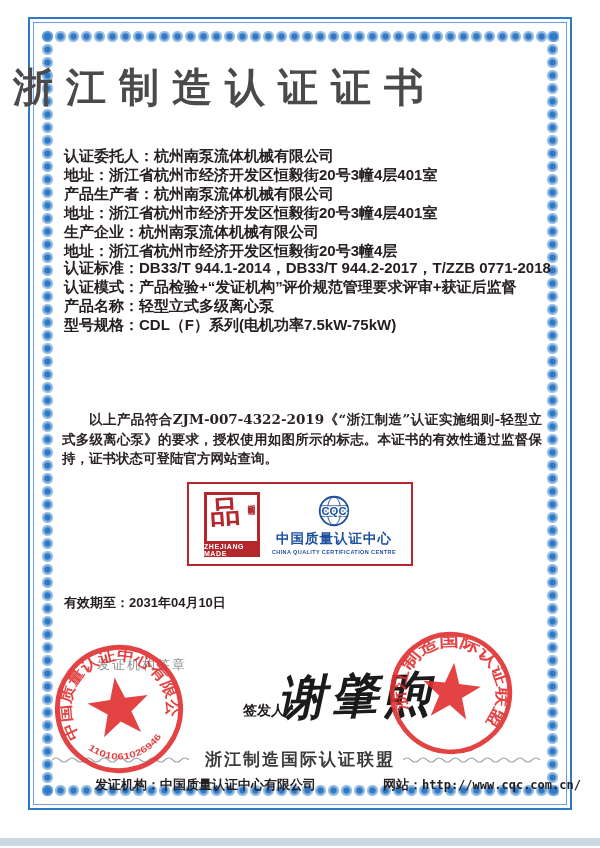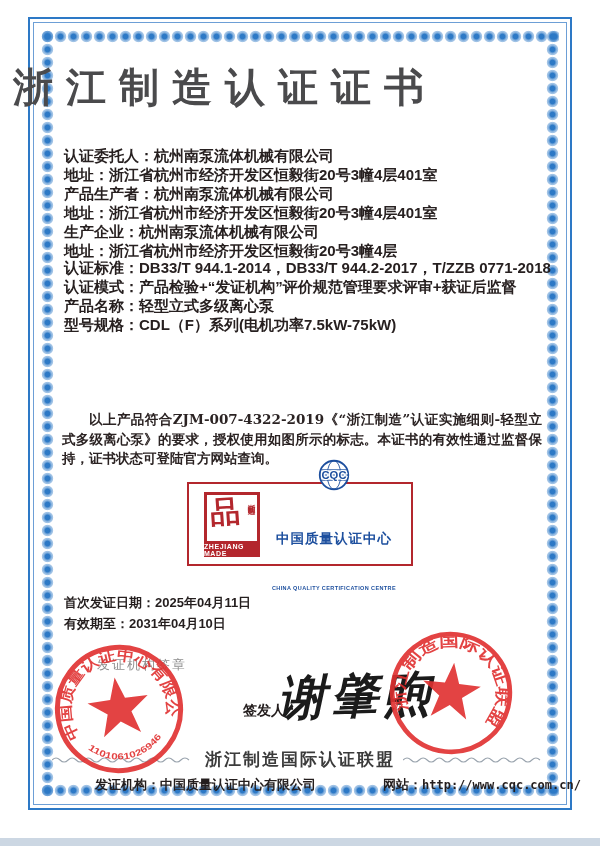--- a/index.html
+++ b/index.html
@@ -38,21 +38,21 @@
          width:222px;height:80px;border:2px solid #b3272d;background:#fff;
          display:flex;align-items:center;justify-content:center;gap:12px;}
   .zjm{display:flex;flex-direction:column;align-items:center;}
   .zjm-square{position:relative;width:50px;height:46px;border:3px solid #b3272d;}
   .zjm-glyph{position:absolute;left:3px;top:2px;font-family:"DejaVu Serif",serif;
              font-size:30px;font-weight:700;color:#b3272d;transform:rotate(-4deg);line-height:1;}
   .zjm-vert{position:absolute;right:1px;top:3px;writing-mode:vertical-rl;
             font-size:7.5px;font-weight:700;color:#b3272d;letter-spacing:1px;}
   .zjm-banner{width:56px;height:13px;background:#b3272d;color:#fff;font-size:7px;
               font-weight:700;letter-spacing:.6px;display:flex;align-items:center;justify-content:center;}
-  .cqc{display:flex;flex-direction:column;align-items:center;gap:36px;}
+  .cqc{display:flex;flex-direction:column;align-items:center;}
   .cqc-cn{font-size:13.5px;font-weight:700;color:#1d4f9e;letter-spacing:1px;margin-top:1px;}
   .cqc-en{font-size:5.5px;font-weight:700;color:#1d4f9e;letter-spacing:.4px;margin-top:1px;}
   
   .dates{position:absolute;left:64px;top:592px;font-size:13px;font-weight:700;}
   .dates .line{line-height:21px;}
   
   .seal{position:absolute;opacity:.9;}
   .seal-left{left:53px;top:643px;transform:rotate(-8deg);z-index:3;}
   .seal-right{left:388px;top:630px;transform:rotate(6deg);z-index:3;}
   .seal-caption{position:absolute;left:97px;top:656px;font-size:13px;letter-spacing:2px;
@@ -119,21 +119,20 @@
         <line x1="5" y1="24" x2="43" y2="24" stroke="#1d4f9e" stroke-width="1.2"></line>
         <line x1="7" y1="31" x2="41" y2="31" stroke="#1d4f9e" stroke-width="1.2"></line>
         <text x="24" y="29" text-anchor="middle" font-size="15" font-weight="bold" fill="#1d4f9e" stroke="#ffffff" stroke-width="3" paint-order="stroke">CQC</text>
       </svg>
       <div class="cqc-cn">中国质量认证中心</div>
       <div class="cqc-en">CHINA QUALITY CERTIFICATION CENTRE</div>
     </div>
   </div>
 
   <div class="dates">
-    <div class="line"><span>首次发证日期：</span><span>2025年04月11日</span></div>
     <div class="line"><span>有效期至：</span><span>2031年04月10日</span></div>
   </div>
 
   <div class="seal-caption">发证机构签章</div>
 
   <svg class="seal seal-left" width="132" height="132" viewBox="0 0 120 120">
     <circle cx="60" cy="60" r="56" fill="none" stroke="#e02f2f" stroke-width="4.5"></circle>
     <path id="arcL" d="M21,80 A44,44 0 1 1 99,80" fill="none"></path>
     <text font-size="13.5" font-weight="bold" fill="#e02f2f">
       <textPath href="#arcL" startOffset="0" textLength="188" lengthAdjust="spacingAndGlyphs">中国质量认证中心有限公司</textPath>

